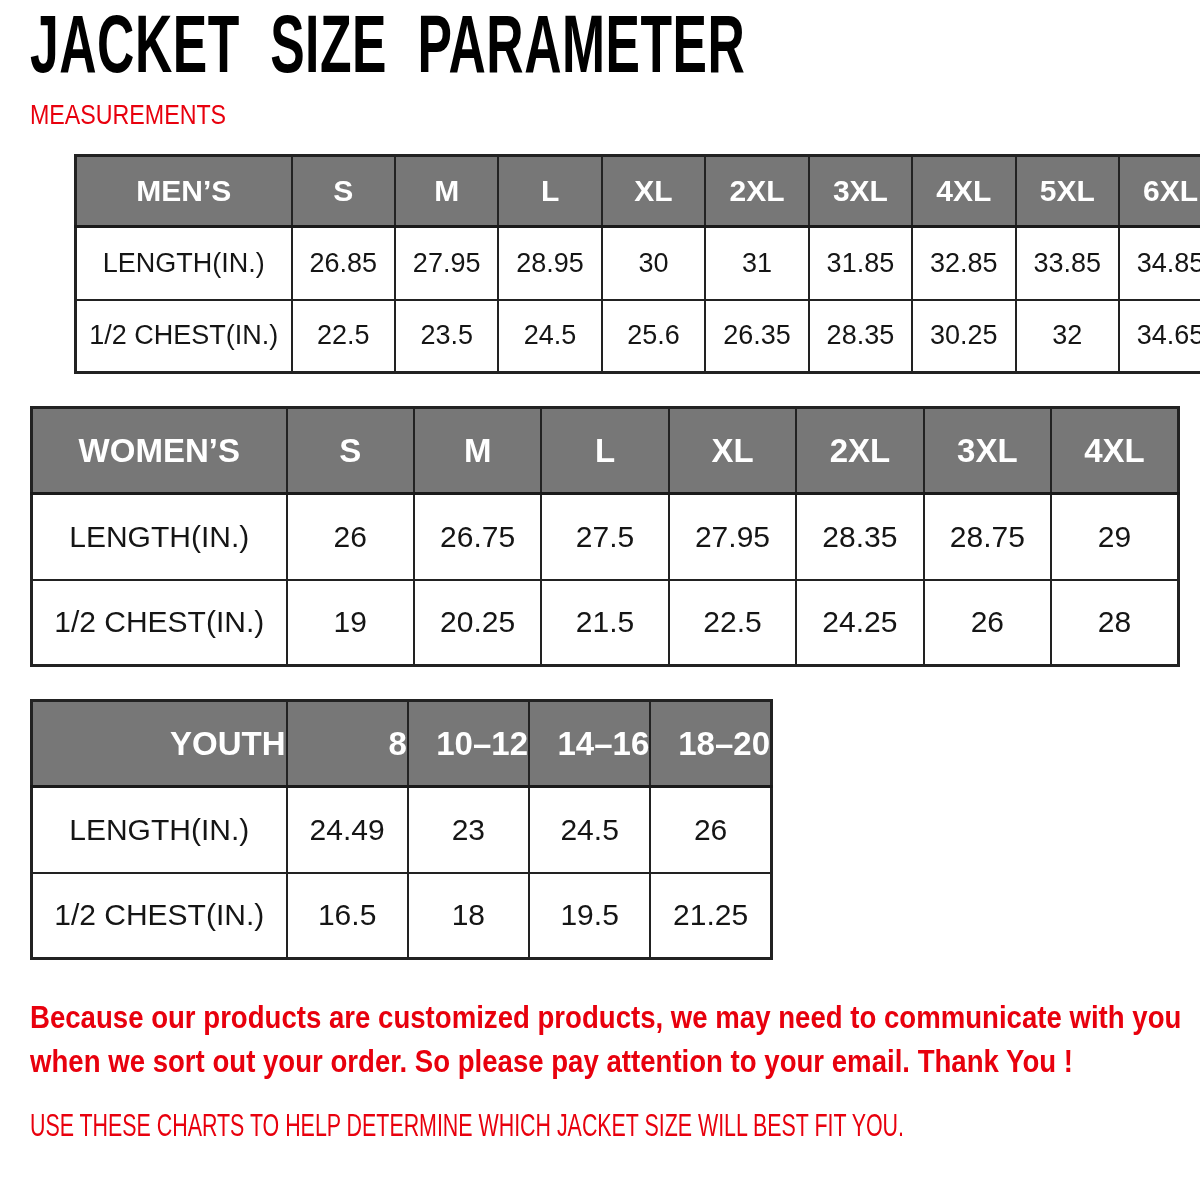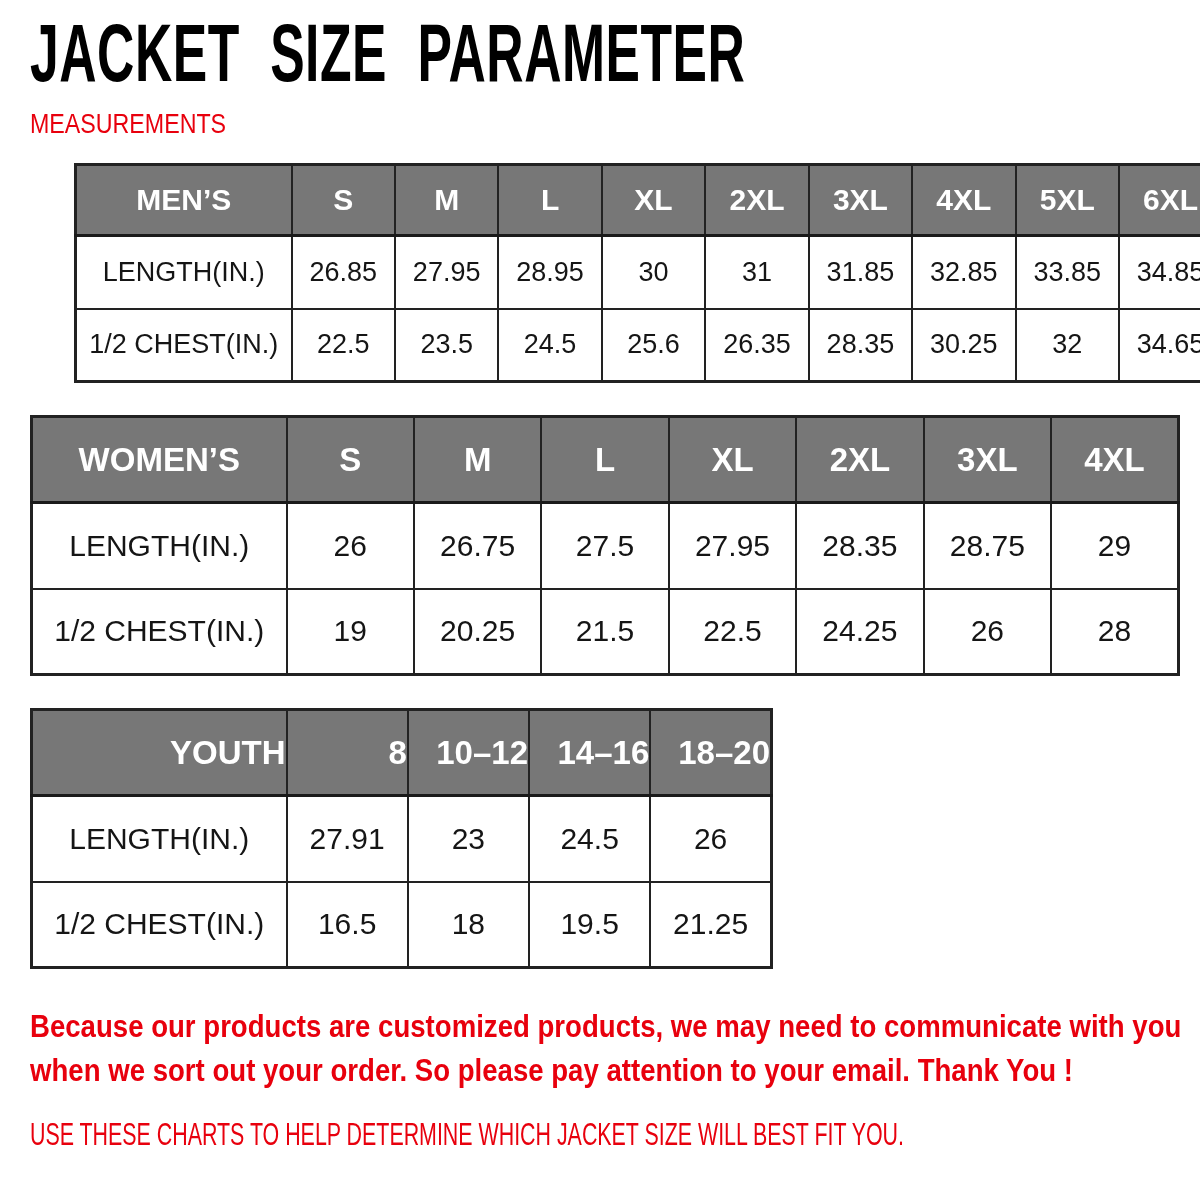--- a/index.html
+++ b/index.html
@@ -4,21 +4,21 @@
 <style>
   * { box-sizing: border-box; }
   html, body { margin: 0; padding: 0; }
   body {
     width: 1200px; height: 1200px;
     background: #ffffff;
     font-family: "Liberation Sans", sans-serif;
     color: #151515;
     overflow: hidden;
   }
-  .page { padding: 22px 20px 0 30px; }
+  .page { padding: 13px 20px 0 30px; }
 
   
   .title-wrap { margin: 0 0 24px 0; height: 62px; white-space: nowrap; }
   .title-text {
     display: inline-block;
     font-size: 82px; line-height: 62px; font-weight: bold;
     color: #000;
     word-spacing: 0.30em; letter-spacing: 0.01em;
     transform: scaleX(0.63); transform-origin: 0 50%;
     white-space: nowrap;
@@ -213,21 +213,21 @@
         <th>YOUTH</th>
         <th>8</th>
         <th>10–12</th>
         <th>14–16</th>
         <th>18–20</th>
       </tr>
     </thead>
     <tbody>
       <tr>
         <td>LENGTH(IN.)</td>
-        <td>27.91</td>
+        <td>24.49</td>
         <td>23</td>
         <td>24.5</td>
         <td>26</td>
       </tr>
       <tr>
         <td>1/2 CHEST(IN.)</td>
         <td>16.5</td>
         <td>18</td>
         <td>19.5</td>
         <td>21.25</td>

